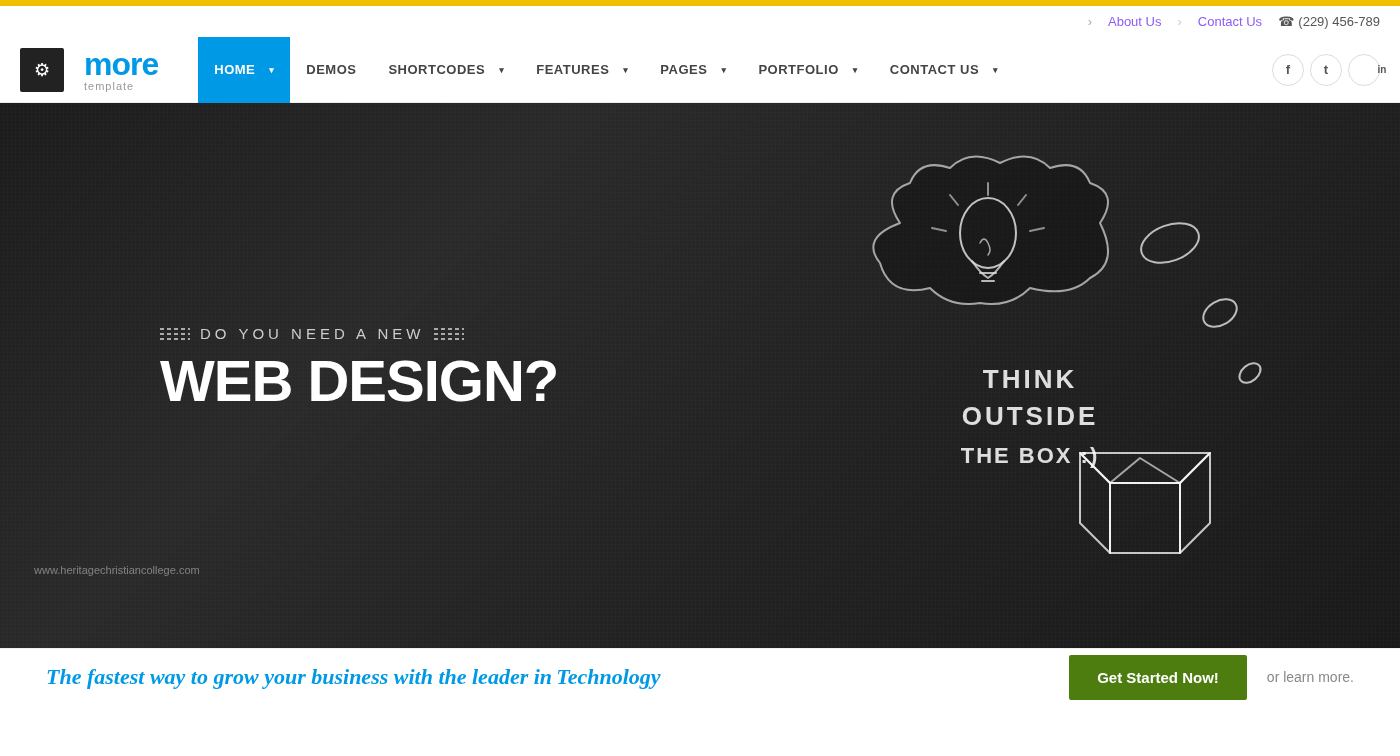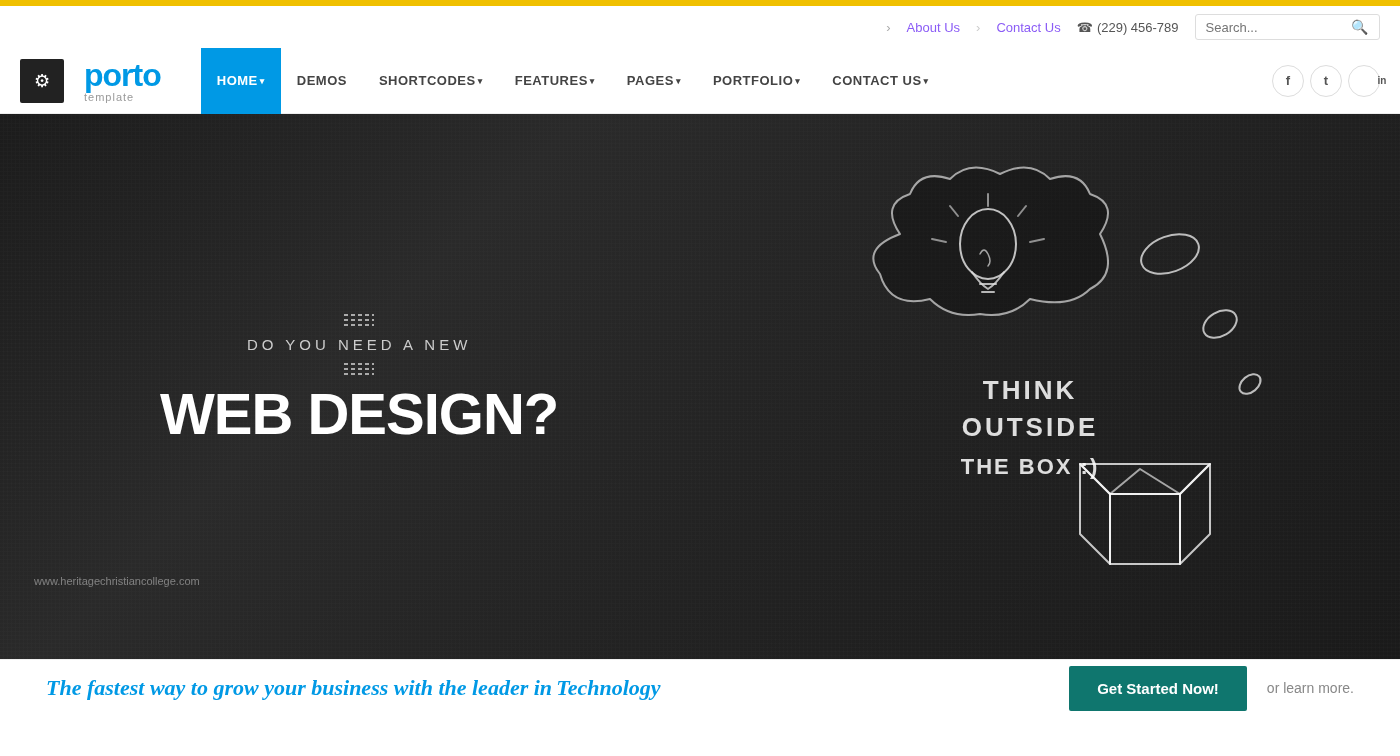--- a/index.html
+++ b/index.html
@@ -106,21 +106,21 @@
       display: flex;
       align-items: center;
       padding: 0 16px;
       height: 66px;
       font-size: 13px;
       font-weight: bold;
       text-transform: uppercase;
       color: #444;
       cursor: pointer;
       letter-spacing: 0.5px;
-      gap: 0;
+      gap: 12px;
       border: none;
       background: none;
       text-decoration: none;
     }
     .nav-item.active {
       background: #0099e5;
       color: #fff;
     }
     .nav-item .caret {
       font-size: 9px;
@@ -185,21 +185,20 @@
 
     .hero-eyebrow {
       display: flex;
       align-items: center;
       gap: 10px;
       color: #ccc;
       font-size: 15px;
       letter-spacing: 4px;
       text-transform: uppercase;
       margin-bottom: 10px;
-      flex-direction: column;
     }
     .eyebrow-lines {
       display: flex;
       flex-direction: column;
       gap: 3px;
     }
     .eyebrow-line {
       width: 30px;
       height: 2px;
       background: repeating-linear-gradient(90deg, #aaa 0px, #aaa 4px, transparent 4px, transparent 7px);
@@ -247,21 +246,21 @@
       flex: 1;
     }
     #bottom-text span {
       color: #0099e5;
       font-family: 'Georgia', cursive;
       font-style: italic;
       font-size: 22px;
       font-weight: bold;
     }
     #get-started-btn {
-      background: #0f766e;
+      background: #4d7c0f;
       color: #fff;
       border: none;
       padding: 14px 28px;
       font-size: 15px;
       font-weight: bold;
       cursor: pointer;
       border-radius: 2px;
       white-space: nowrap;
     }
     #or-learn {
@@ -292,32 +291,28 @@
 
 <div id="top-bar">
   <span style="color:#aaa;">›</span>
   <a class="top-link">About Us</a>
   <span class="separator">›</span>
   <a class="top-link">Contact Us</a>
   <span class="phone">
     <span>☎</span>
     <span>(229) 456-789</span>
   </span>
-  <div class="search-box">
-    <input type="text" placeholder="Search..." style="">
-    <button class="search-icon-btn">🔍</button>
-  </div>
 </div>
 
 <div id="header">
   <button id="gear-btn">
     <span>⚙</span>
   </button>
   <a id="logo-area">
-    <span id="logo-text">porto</span>
+    <span id="logo-text">more</span>
     <span id="logo-sub">template</span>
   </a>
   <nav id="nav">
     <a class="nav-item active">
       <span>HOME</span>
       <span class="caret">▾</span>
     </a>
     <a class="nav-item">
       <span>DEMOS</span>
     </a>

